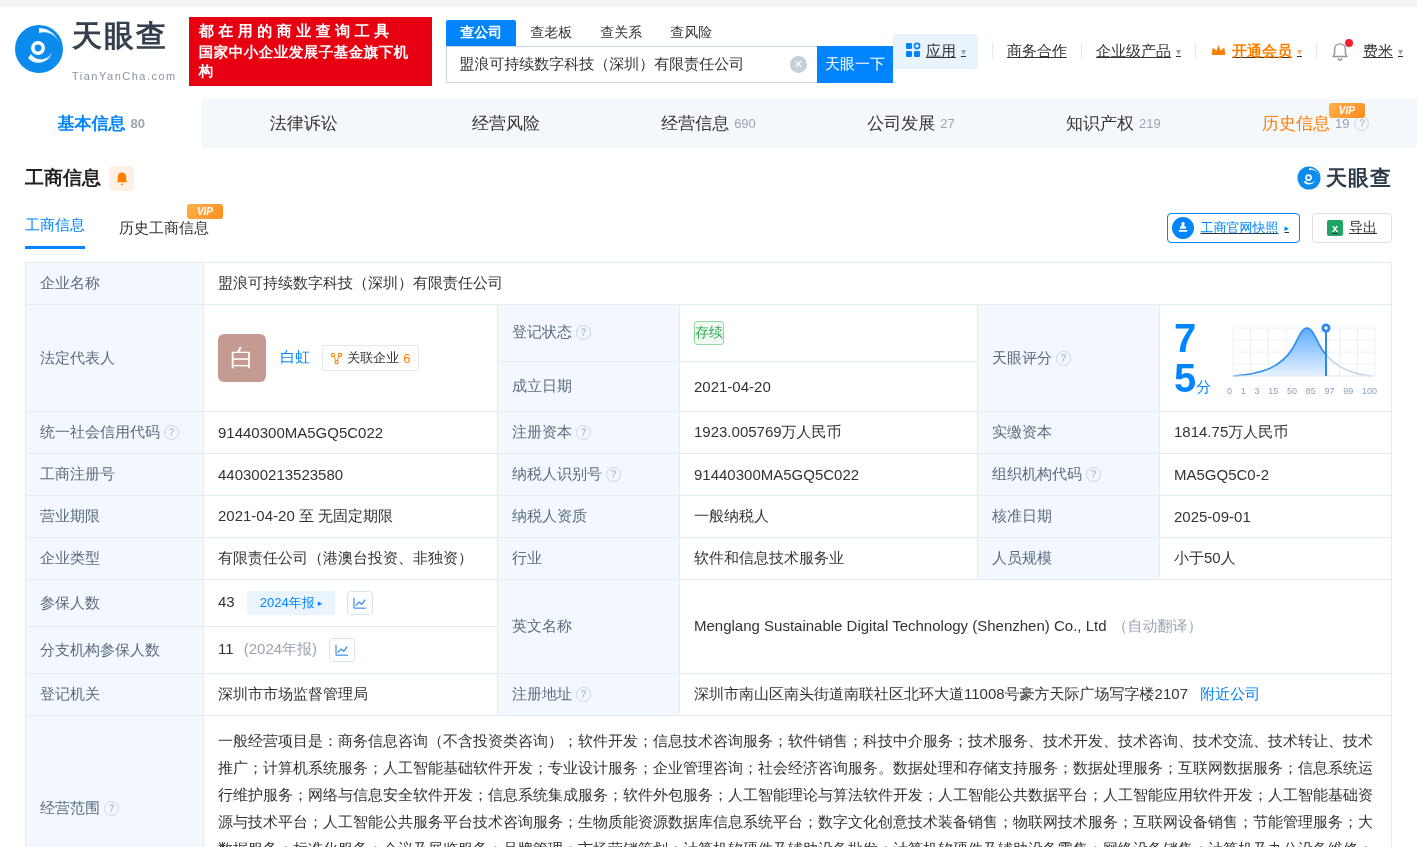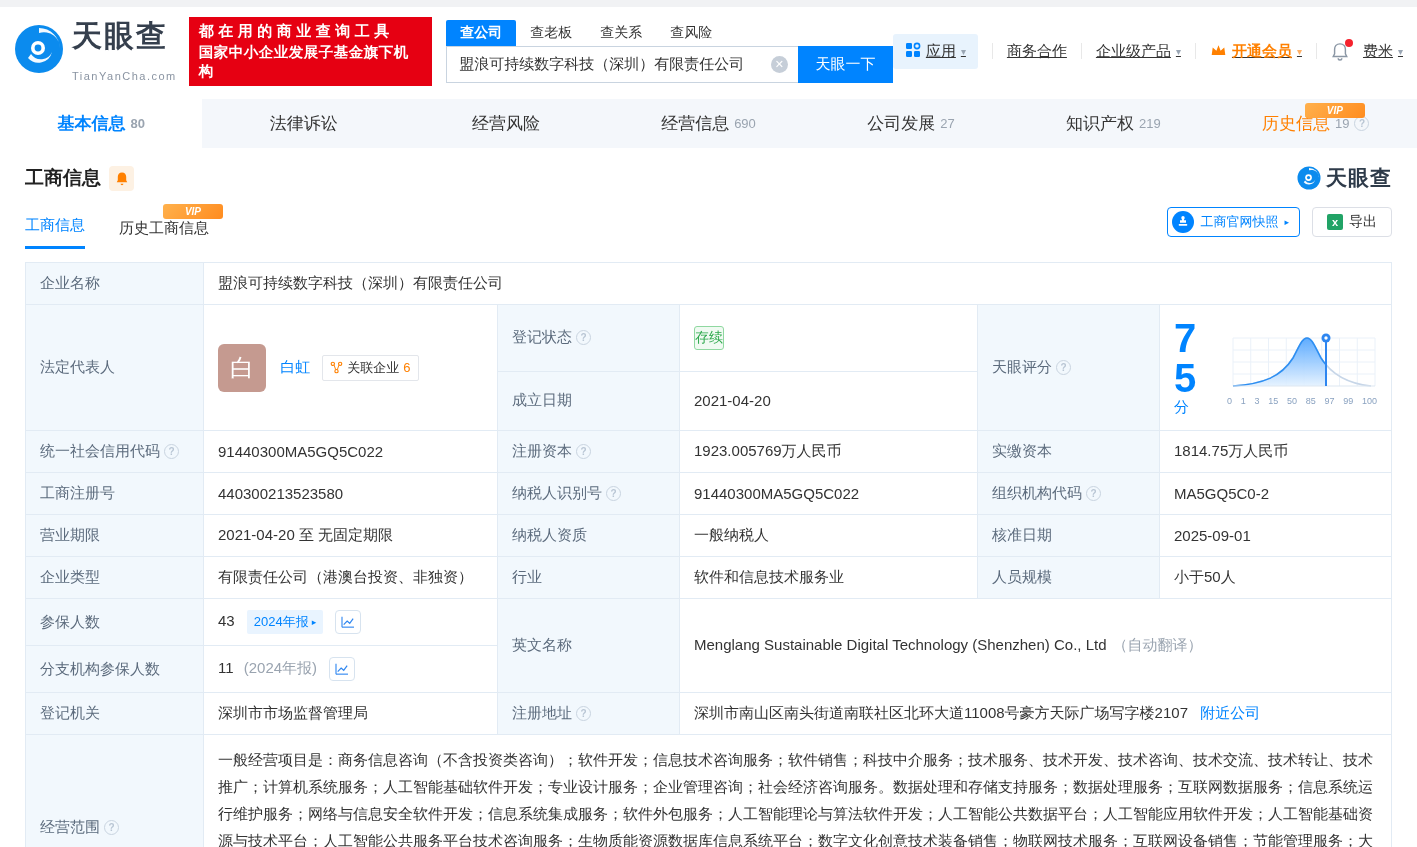--- a/index.html
+++ b/index.html
@@ -16,76 +16,76 @@
   .slogan .l1 { font-size:15px; letter-spacing:4.5px; }
   .slogan .l2 { font-size:14.5px; letter-spacing:0.5px; margin-top:2px; }
   .search-block { margin-left:14px; width:450px; }
   .search-tabs { display:flex; font-size:14px; align-items:flex-start; }
   .search-tab { padding:4px 14px; cursor:pointer; color:#333; }
   .search-tab.active { background:#0084ff; color:#fff; border-radius:2px 2px 0 0; font-weight:bold; }
   .search-bar { display:flex; height:37px; }
   .search-input-wrap { position:relative; flex:1; }
   .search-input { width:100%; height:100%; border:1px solid #c9d4e0; border-right:none; padding:0 34px 0 12px; font-size:15px; color:#333; outline:none; font-family:inherit; }
   .clear-icon { position:absolute; right:10px; top:10px; width:17px; height:17px; border-radius:50%; background:#c6ced8; color:#fff; font-size:11px; line-height:17px; text-align:center; cursor:pointer; }
-  .search-btn { width:95px; background:#0084ff; color:#fff; border:none; font-size:15px; cursor:pointer; font-family:inherit; }
+  .search-btn { width:76px; background:#0084ff; color:#fff; border:none; font-size:15px; cursor:pointer; font-family:inherit; }
   .header-right { margin-left:auto; display:flex; align-items:center; font-size:15px; color:#333; gap:14px;text-decoration:underline; }
   .hdr-item { display:flex; align-items:center; gap:5px; cursor:pointer; white-space:nowrap; }
   .apps-item { background:#e8f3fd; padding:8px 12px; border-radius:3px; }
   .caret { font-size:10px; color:#9aa6b4; }
   .divider { width:1px; height:16px; background:#e8e8e8; }
   .vip-link { color:#ff8000; font-weight:bold; }
   .bell-wrap { position:relative; }
   .red-dot { position:absolute; top:-3px; right:-4px; width:8px; height:8px; border-radius:50%; background:#f5222d; }
 
   
   .tabbar { display:flex; background:#f4f7fb; height:49px; margin-top:4px; }
   .tab { flex:1; display:flex; align-items:center; justify-content:center; gap:5px; font-size:17px; cursor:pointer; position:relative; }
   .tab .cnt { font-size:13px; color:#9aa4b0; }
   .tab.active { background:#fff; color:#0084ff; font-weight:bold; }
   .tab.history { color:#ff8000; }
-  .vip-tag { background:linear-gradient(135deg,#ffb14d,#ff8c1f); color:#fff; font-size:10px; font-weight:bold; font-style:italic; padding:1px 22px; border-radius:3px; line-height:1.3; }
+  .vip-tag { background:linear-gradient(135deg,#ffb14d,#ff8c1f); color:#fff; font-size:10px; font-weight:bold; font-style:italic; padding:1px 10px; border-radius:3px; line-height:1.3; }
   .tab .vip-tag { position:absolute; top:4px; right:52px; }
   .qmark { display:inline-block; width:15px; height:15px; border-radius:50%; border:1px solid #c9d4e0; color:#b9c6d4; font-size:10px; line-height:13px; text-align:center; font-weight:bold; }
 
   
   .content { padding:0 25px; }
   .section-head { display:flex; align-items:center; margin-top:16px; justify-content:space-between; }
   .sec-title-wrap { display:flex; align-items:center; gap:8px; }
   .sec-title { font-size:19px; font-weight:bold; color:#222; }
   .bell-badge { width:25px; height:25px; background:#fdf1e3; border-radius:4px; display:flex; align-items:center; justify-content:center; cursor:pointer; }
   .mini-logo { display:flex; align-items:center; gap:5px; }
   .mini-logo span { font-size:21px; font-weight:bold; color:#2e3b4a; letter-spacing:1px; }
 
   
   .subtab-row { display:flex; align-items:flex-end; margin-top:24px; position:relative; border-bottom:0; }
   .subtab { font-size:15px; color:#333; margin-right:34px; padding-bottom:11px; cursor:pointer; position:relative; }
   .subtab.active { color:#0084ff; border-bottom:3px solid #0084ff; }
   .subtab .vip-tag { position:absolute; top:-15px; right:-14px; }
-  .right-btns { position:absolute; right:0; bottom:12px; display:flex; gap:12px; }
+  .right-btns { position:absolute; right:0; bottom:6px; display:flex; gap:12px;text-decoration:underline; }
   .btn-snapshot { display:flex; align-items:center; gap:6px; border:1px solid #0084ff; color:#0084ff; border-radius:4px; padding:3px 10px 3px 4px; font-size:13px; background:#fff; cursor:pointer; }
   .stamp-circle { width:22px; height:22px; border-radius:50%; background:#0084ff; display:flex; align-items:center; justify-content:center; }
   .btn-export { display:flex; align-items:center; gap:6px; border:1px solid #dcdfe6; color:#333; border-radius:4px; padding:5px 14px; font-size:14px; background:#fff; cursor:pointer; }
   .xls-icon { width:16px; height:16px; background:#21a366; border-radius:2px; color:#fff; font-size:11px; font-weight:bold; text-align:center; line-height:16px; }
 
   
   table.info { width:100%; border-collapse:collapse; margin-top:13px; font-size:15px; table-layout:fixed; }
   table.info td { border:1px solid #e2ebf4; padding:11px 14px; vertical-align:middle; word-break:break-all; }
   td.lbl { background:#f2f8fd; color:#5c6b7d; }
   td.val { color:#333; }
   .lbl .qmark { margin-left:4px; vertical-align:1px; }
   .avatar { width:48px; height:48px; border-radius:6px; background:#c59a90; color:#fff; font-size:24px; display:inline-flex; align-items:center; justify-content:center; margin-right:10px; vertical-align:middle; }
   .link { color:#0084ff; cursor:pointer; text-decoration:none; }
   .rel-badge { display:inline-flex; align-items:center; gap:4px; border:1px solid #e3e6eb; border-radius:2px; padding:3px 7px; font-size:13px; margin-left:8px; vertical-align:middle; cursor:pointer; background:#fff; }
   .rel-badge .cnt { color:#ff8000; }
   .status-badge { display:inline-block; border:1px solid #8fd8a0; background:#f0faf2; color:#2fa94e; font-size:14px; padding:2px 0; border-radius:3px; }
-  .report-badge { display:inline-flex; align-items:center; background:#e9f4ff; color:#0084ff; font-size:13px; padding:3px 7px; border-radius:2px; margin-left:8px; cursor:pointer; }
+  .report-badge { display:inline-flex; align-items:center; background:#e9f4ff; color:#0084ff; font-size:13px; padding:3px 13px; border-radius:2px; margin-left:8px; cursor:pointer; }
   .report-badge .arr { font-size:9px; margin-left:3px; }
   .gray-note { color:#9aa4b0; }
   .chart-btn { display:inline-flex; width:26px; height:24px; border:1px solid #d7e3ef; border-radius:4px; align-items:center; justify-content:center; margin-left:8px; vertical-align:middle; cursor:pointer; background:#fff; }
-  .score-cell { display:flex; align-items:center; gap:28px; padding:2px 0; }
+  .score-cell { display:flex; align-items:center; gap:14px; padding:2px 0; }
   .score-num { font-size:40px; font-weight:bold; color:#0084ff; line-height:1; }
   .score-unit { font-size:15px; color:#0084ff; }
   .score-chart { width:150px; }
   .ticks { display:flex; justify-content:space-between; font-size:9px; color:#8aa2c0; margin-top:1px; }
   .scope-text { line-height:27px; color:#333; }
   .en-note { color:#9aa4b0; margin-left:6px; }
 </style>
 </head>
 <body>
 

